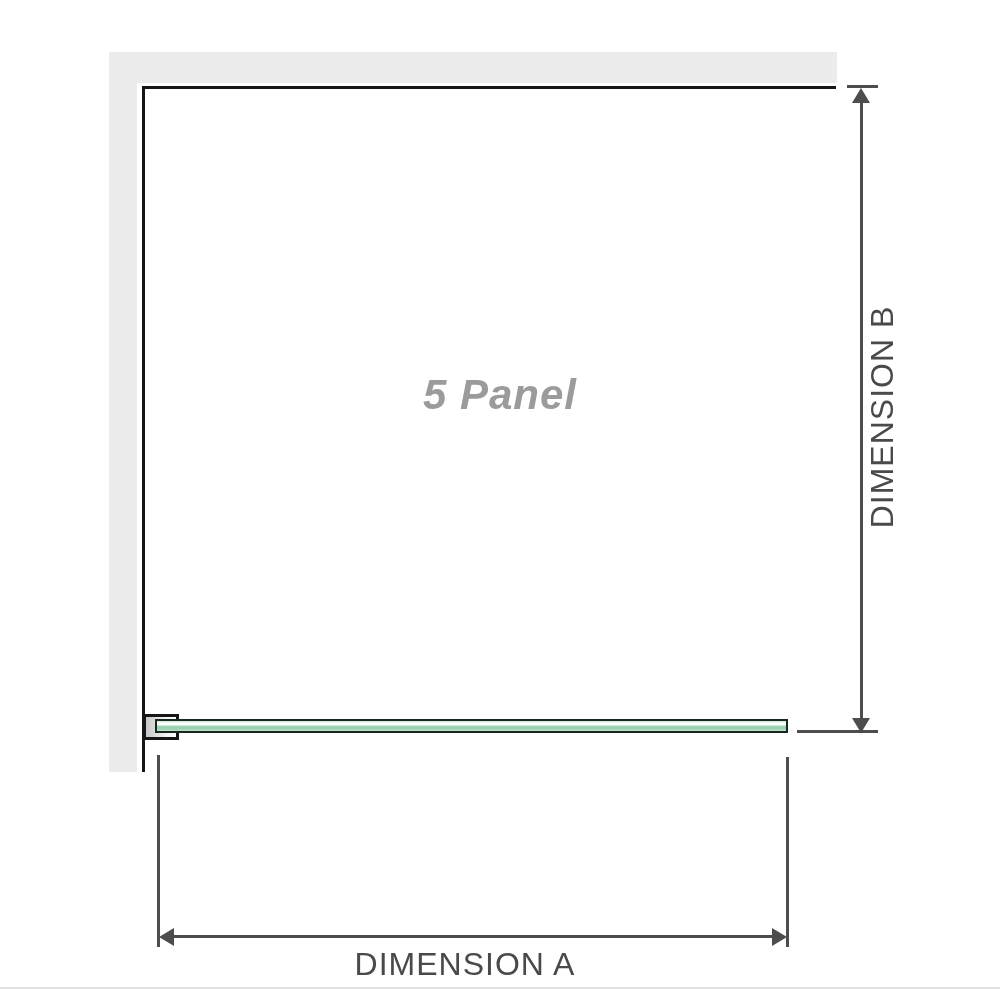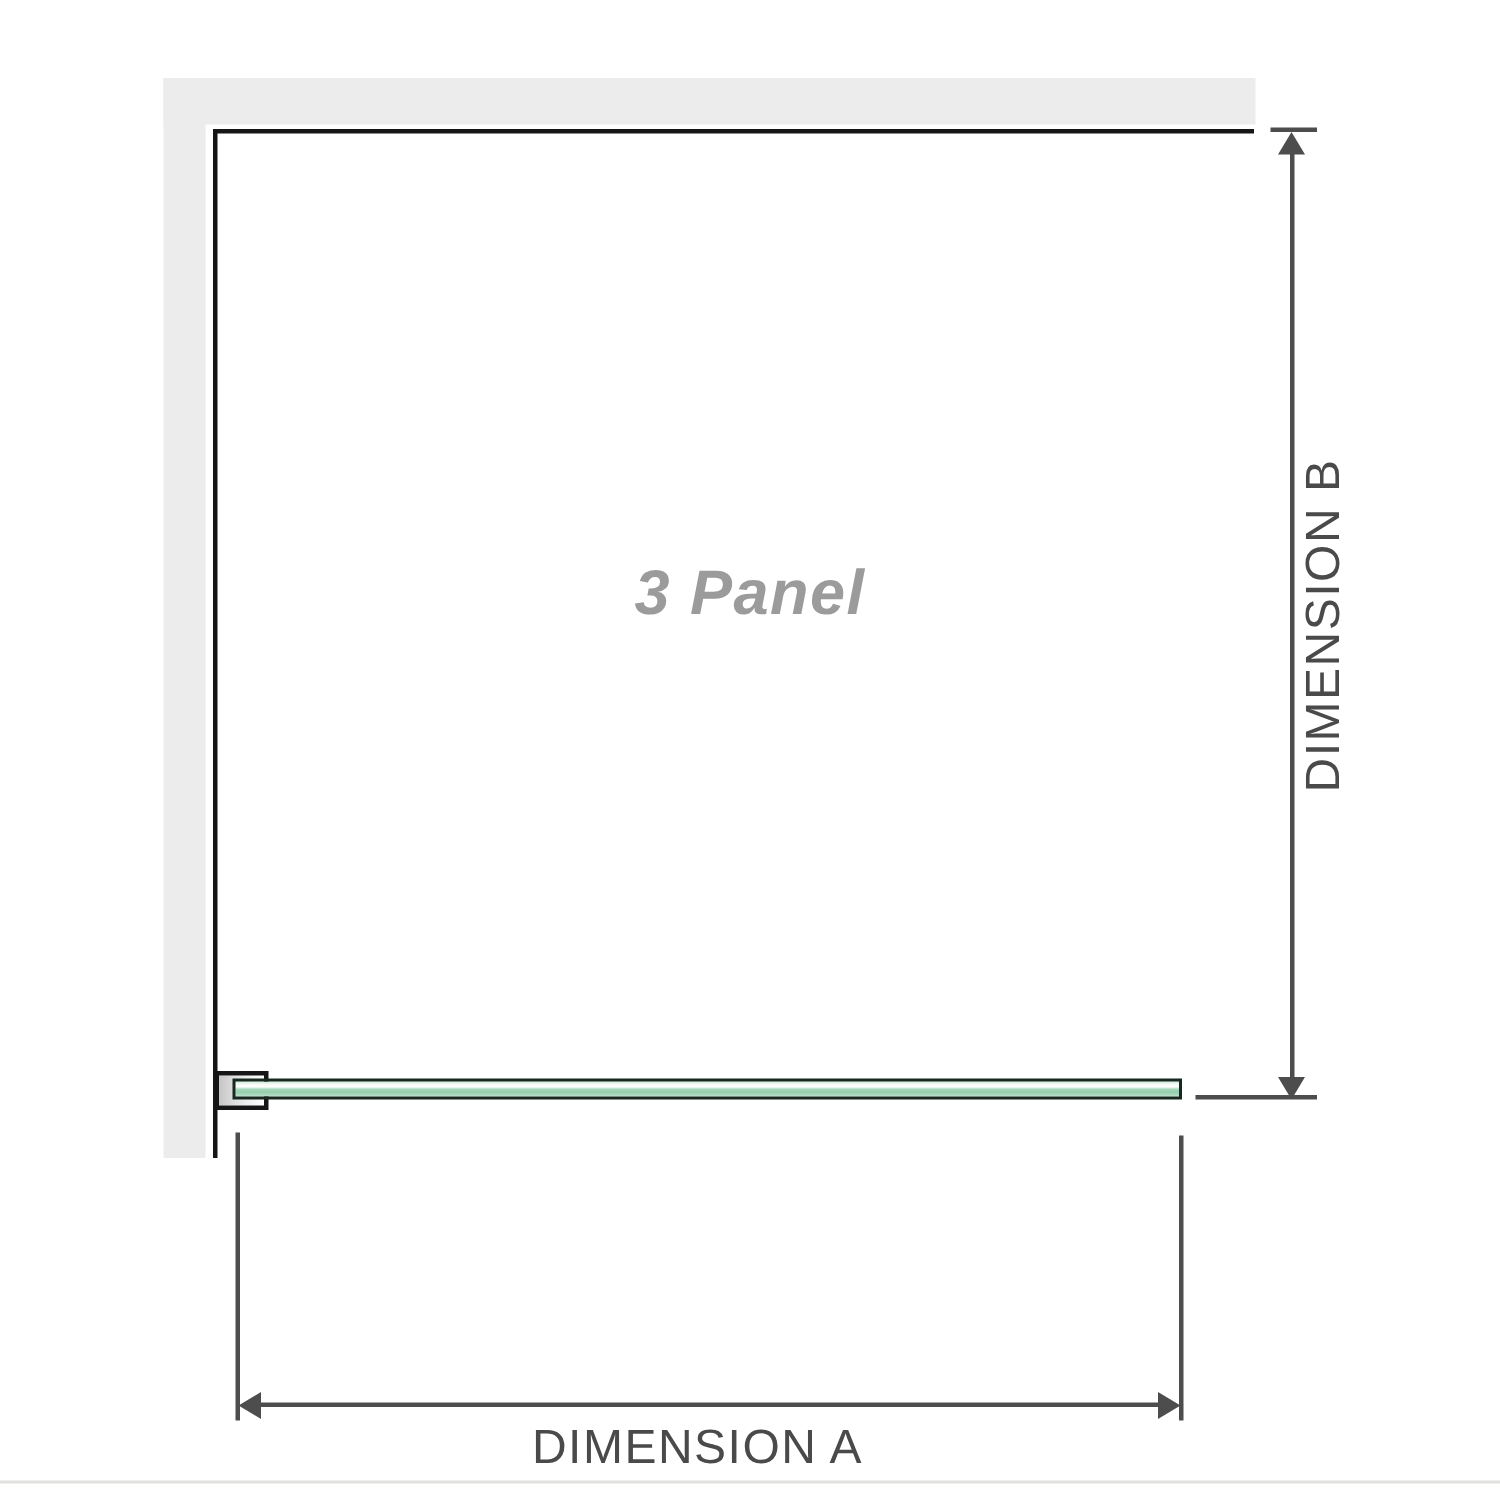--- a/index.html
+++ b/index.html
@@ -122,21 +122,21 @@
 
   <div class="abs wall wall-top"></div>
   <div class="abs wall wall-left"></div>
 
   <div class="abs frame-line frame-top"></div>
   <div class="abs frame-line frame-left"></div>
 
   <div class="abs bracket"></div>
   <div class="abs glass"></div>
 
-  <div class="abs panel-label">3 Panel</div>
+  <div class="abs panel-label">5 Panel</div>
 
   <div class="abs dim dimB-tick-top"></div>
   <div class="abs dim dimB-tick-bottom"></div>
   <div class="abs dim dimB-line"></div>
   <div class="abs arrow arrow-up"></div>
   <div class="abs arrow arrow-down"></div>
   <div class="abs dim-label dimB-label">DIMENSION B</div>
 
   <div class="abs dim dimA-ext-left"></div>
   <div class="abs dim dimA-ext-right"></div>

